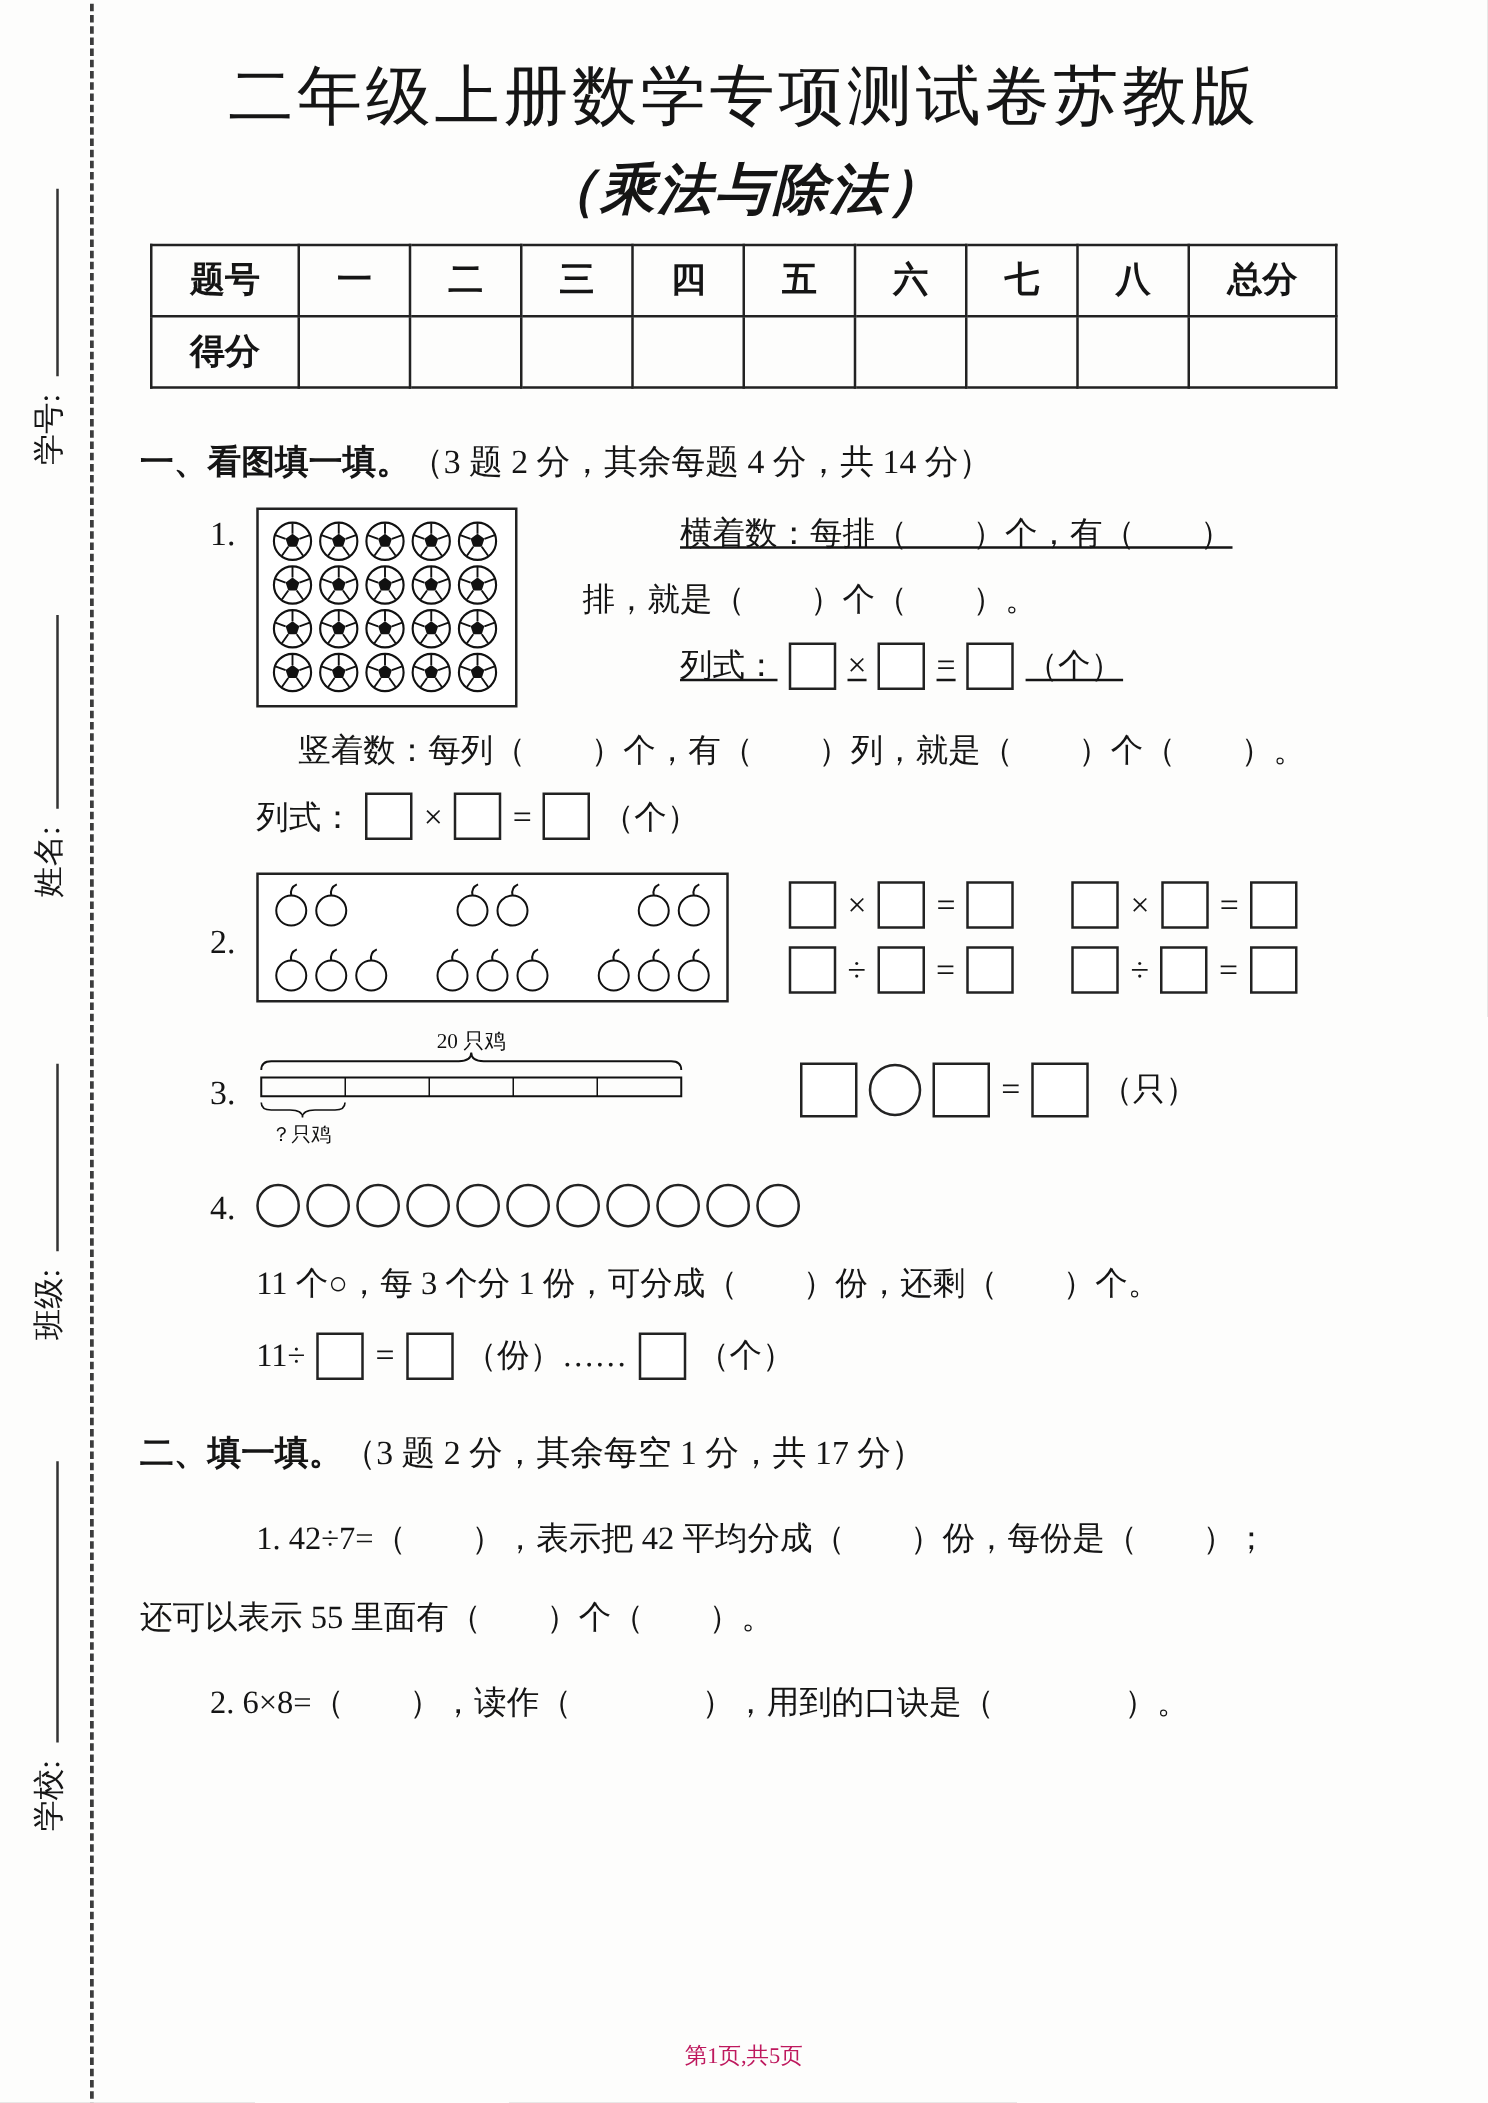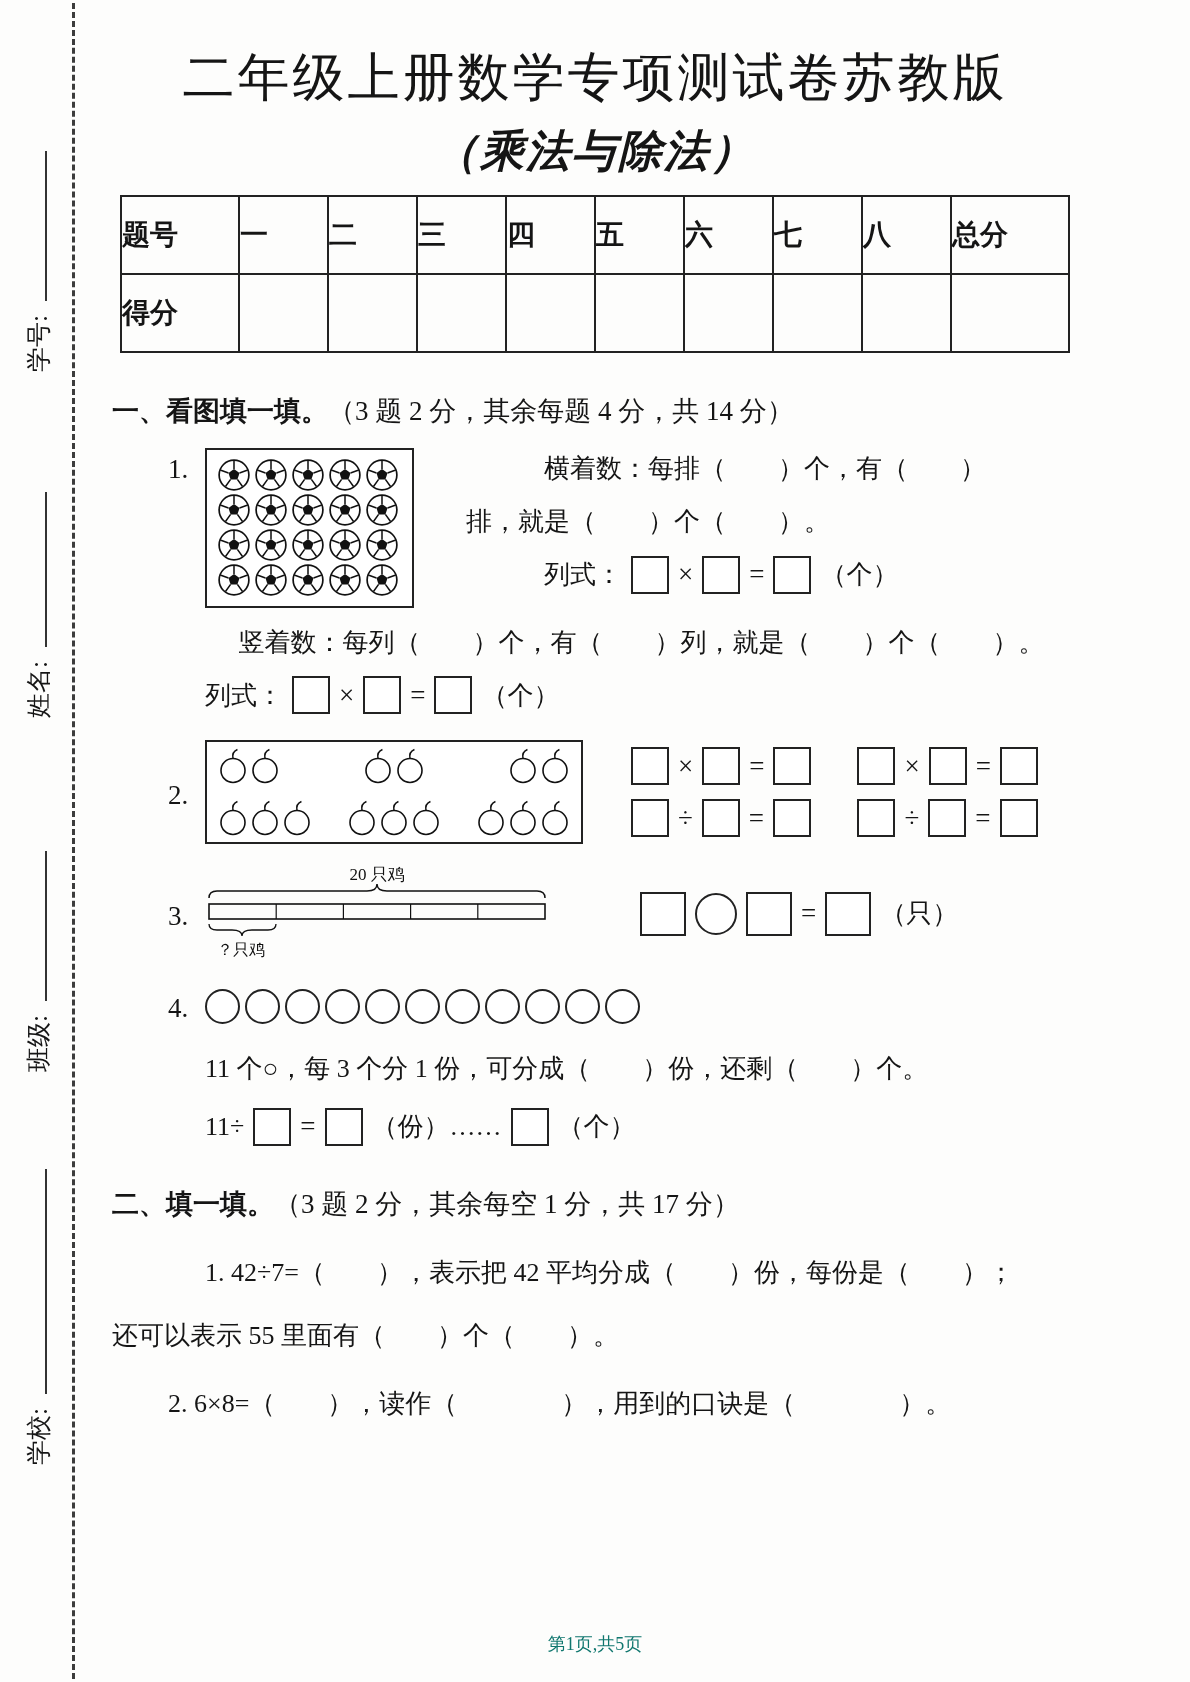--- a/index.html
+++ b/index.html
@@ -28,21 +28,21 @@
   }
   .writeline { display: inline-block; border-bottom: 2px solid #333; height: 1em; }
 
   .content { position: absolute; left: 112px; top: 0; width: 966px; }
 
   .title { text-align: center; font-size: 52px; font-weight: normal; letter-spacing: 3px; margin-top: 44px; line-height: 1.3; }
   .subtitle { text-align: center; font-size: 44px; font-weight: bold; margin-top: 10px; letter-spacing: 2px; font-style: italic; }
   .meta { text-align: right; font-size: 23px; margin-top: 28px; padding-right: 8px; }
 
   table.score { border-collapse: collapse; table-layout: fixed; width: 948px; margin: 14px 0 0 8px; }
-  table.score td { border: 2px solid #222; height: 78px; text-align: left; font-size: 28px; font-weight: bold; background: #fdfdfc; }
+  table.score td { border: 2px solid #222; height: 57px; text-align: center; font-size: 28px; font-weight: bold; background: #fdfdfc; }
 
   .sec-head { margin-top: 40px; font-size: 27px; line-height: 1.4; }
   .sec-head .h { font-weight: bold; }
 
   .line { font-size: 26px; line-height: 1.45; }
   .qnum { font-size: 27px; width: 37px; flex: none; padding-top: 6px; }
 
   .abox { display: inline-block; width: 38px; height: 38px; border: 2px solid #222; background: #fff; vertical-align: middle; flex: none; }
   .abox.lg { width: 46px; height: 44px; }
   .opcircle { display: inline-block; width: 42px; height: 42px; border: 2px solid #222; border-radius: 50%; background: #fff; flex: none; }
@@ -51,21 +51,21 @@
   .funit, .fpre, .flabel { white-space: nowrap; }
 
   
   .q1-top { display: flex; margin-top: 18px; padding-left: 56px; }
   .pic-box { border: 2px solid #222; background: #fff; }
   .ball-box { padding: 8px 10px; }
   .ball-grid { display: grid; grid-template-columns: repeat(5, 37px); grid-auto-rows: 35px; }
   .ball { width: 34px; height: 34px; display: block; }
   .q1-right { margin-left: 52px; padding-top: 2px; width: 620px; }
   .q1-right .line { margin-bottom: 15px; }
-  .indent { padding-left: 78px; }
+  .indent { padding-left: 78px; text-decoration: underline; }
   .q1-b1 { margin: 16px 0 0 93px; text-align: center; }
   .q1-b2 { margin: 14px 0 0 93px; }
 
   
   .q2 { display: flex; margin-top: 26px; padding-left: 56px; align-items: center; }
   .apple-box { width: 378px; height: 104px; padding: 5px 10px; display: flex; flex-direction: column; justify-content: space-between; }
   .apple-row { display: flex; justify-content: space-between; align-items: flex-end; }
   .apple-group { display: inline-flex; }
   .apple { width: 32px; height: 38px; display: block; }
   .q2-eqs { margin-left: 48px; display: grid; grid-template-columns: auto auto; column-gap: 46px; row-gap: 14px; }
@@ -81,21 +81,21 @@
   .circle-strip { display: flex; gap: 5px; margin-top: 2px; }
   .blank-circle { display: inline-block; width: 35px; height: 35px; border: 2px solid #222; border-radius: 50%; background: #fff; flex: none; }
   .q4-line { margin: 26px 0 0 93px; }
   .q4-f { margin: 20px 0 0 93px; }
 
   
   .s2-item-1 { margin: 30px 0 0 93px; }
   .s2-item-1b { margin: 26px 0 0 0; }
   .s2-item-2 { margin: 30px 0 0 56px; }
 
-  .footer { position: absolute; left: 0; right: 0; bottom: 26px; text-align: center; font-size: 18px; color: #0f766e; }
+  .footer { position: absolute; left: 0; right: 0; bottom: 26px; text-align: center; font-size: 18px; color: #be185d; }
 </style>
 </head>
 <body>
 
 <div class="page">
 
   <div class="cutline"></div>
 
   <div class="vfield" style="top:372px">
     <span>学号:</span>

